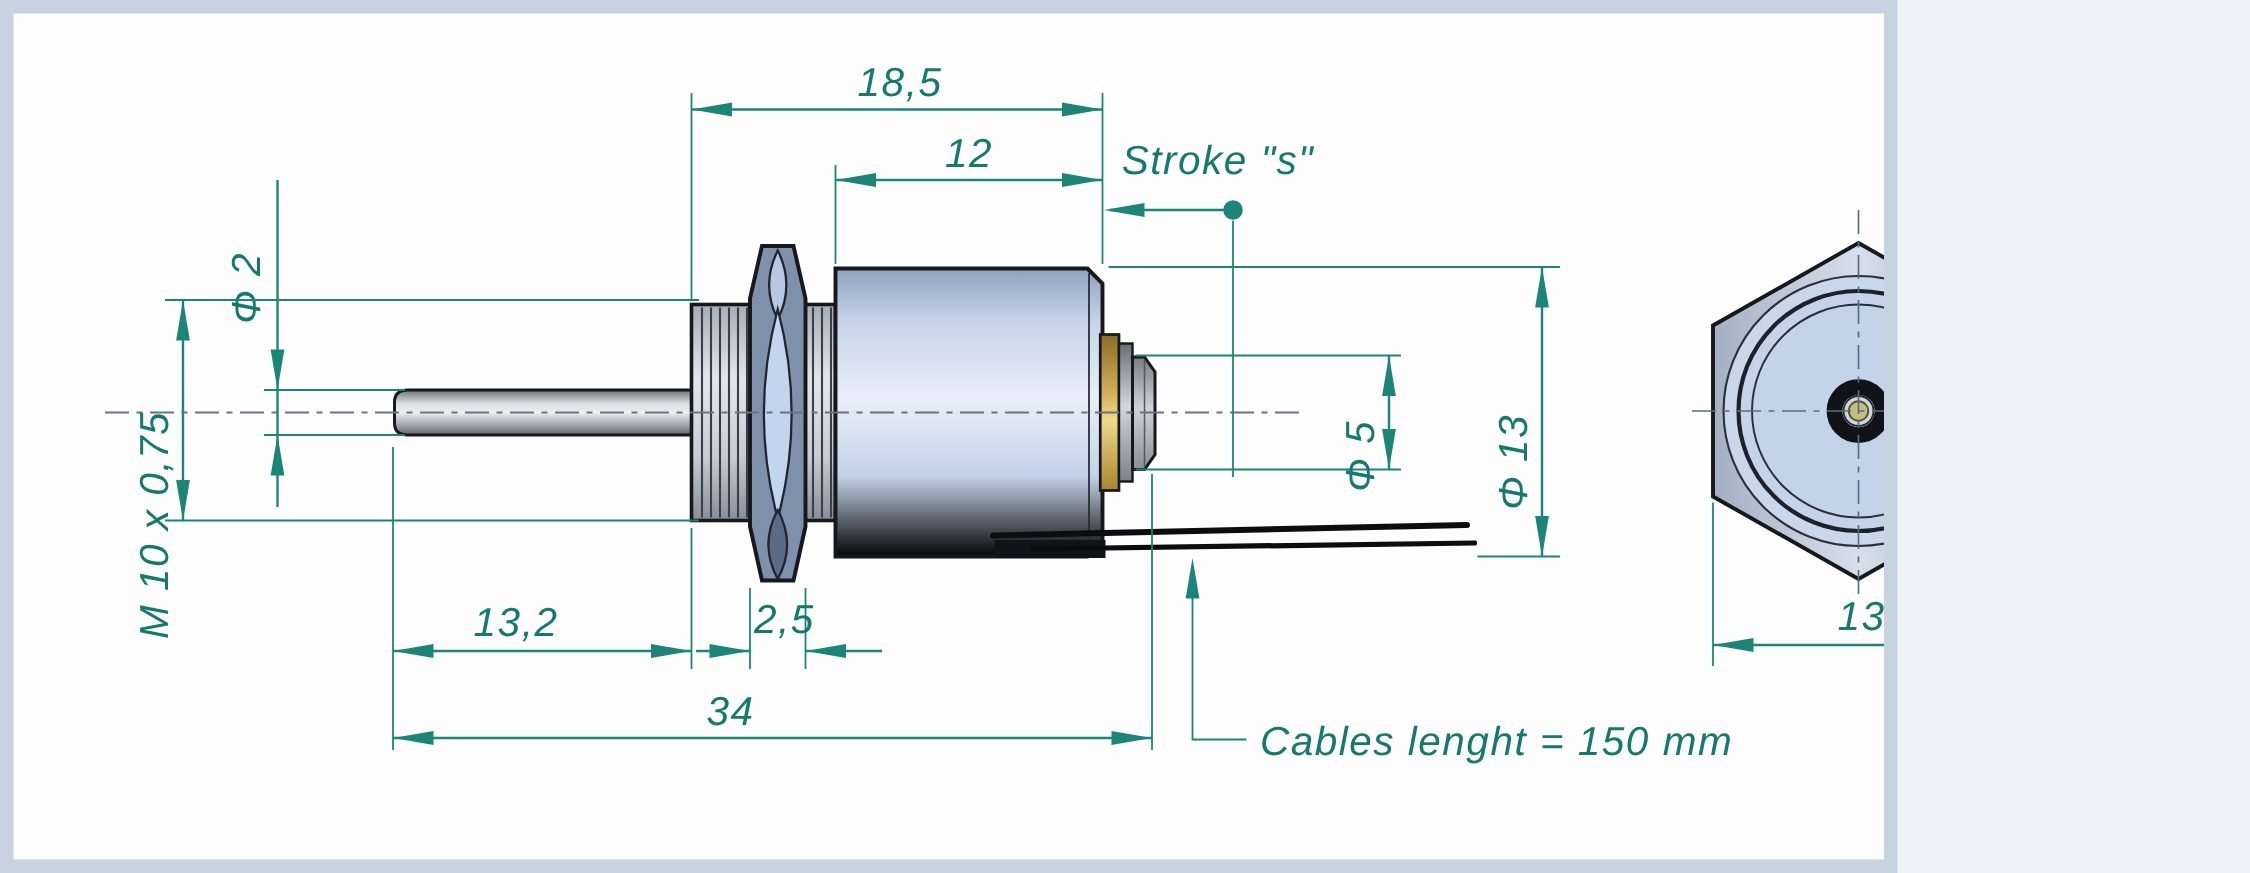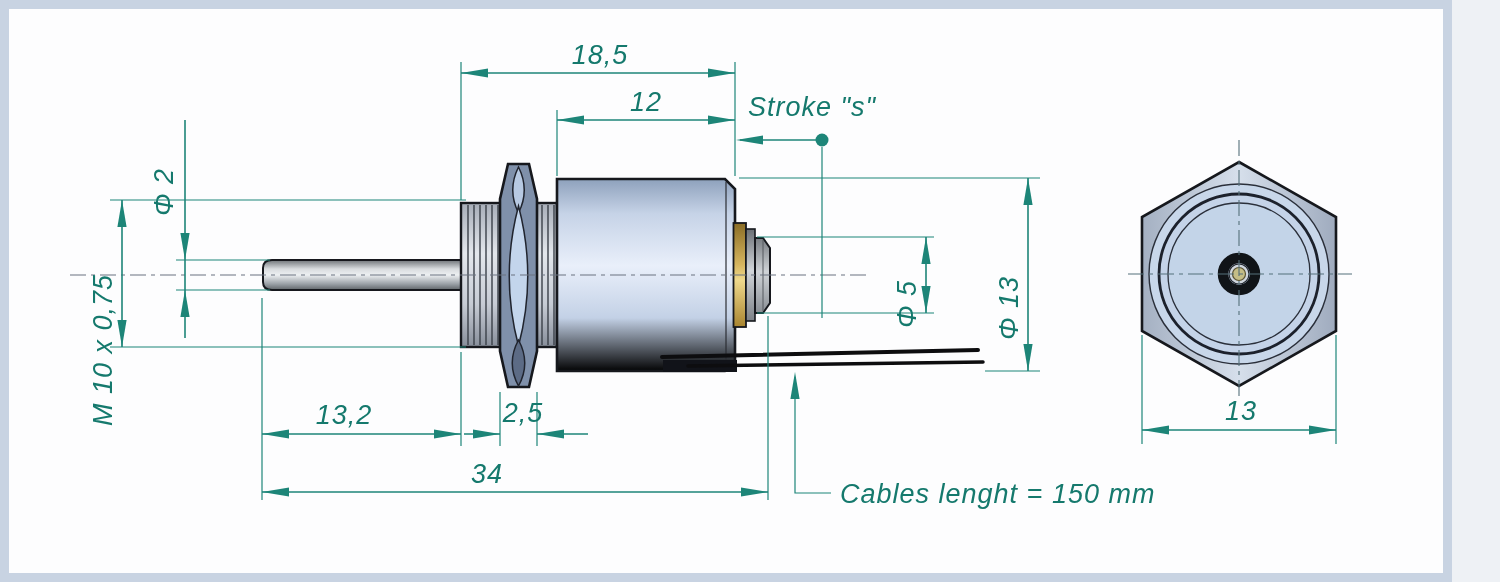--- a/index.html
+++ b/index.html
@@ -1,17 +1,17 @@
 <!DOCTYPE html>
 <html><head>
 <meta charset="utf-8">
 <style>
   html,body{margin:0;padding:0;background:#eef1f5;}
   .canvas{
-    position:relative;width:1452px;height:582px;background:#fdfdfe;
+    position:relative;width:1265px;height:582px;background:#fdfdfe;
     box-sizing:border-box;border:9px solid #c8d3e2;overflow:hidden;
     font-family:"Liberation Sans",sans-serif;
   }
   svg{position:absolute;left:-9px;top:-9px;}
   .dl{stroke:#1d8578;stroke-width:1.6;fill:none;}
   .xl{stroke:#1d8578;stroke-width:1.2;fill:none;}
   .ar{fill:#1d8578;stroke:none;}
   .dt{fill:#15796d;font-family:"Liberation Sans",sans-serif;font-style:italic;
       font-size:27px;text-anchor:middle;letter-spacing:1px;}
   .dts{text-anchor:start;}

